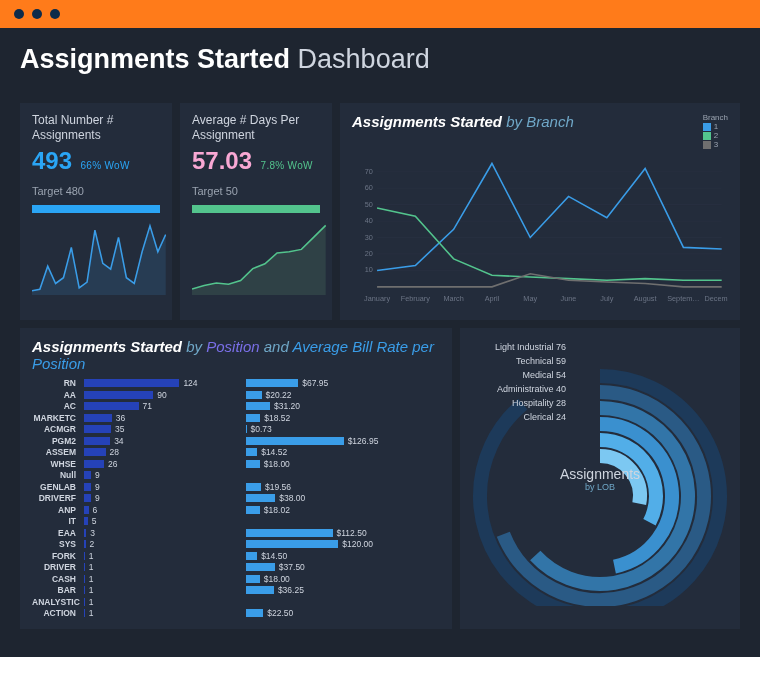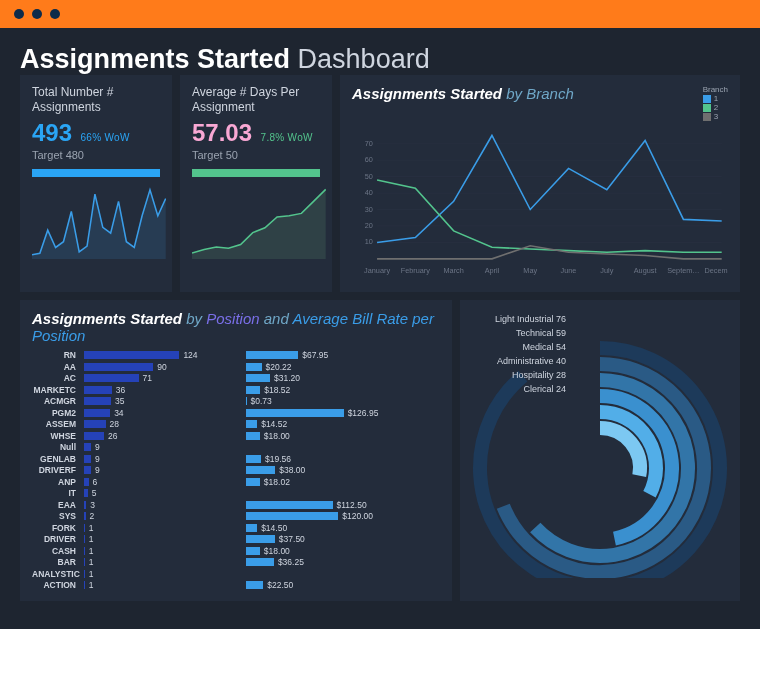--- a/index.html
+++ b/index.html
@@ -1,33 +1,33 @@
 <!DOCTYPE html>
 <html><head>
 <meta charset="utf-8">
 <style>
   *{box-sizing:border-box;margin:0;padding:0;font-family:Arial,Helvetica,sans-serif}
   body{background:#fff}
   .window{width:760px;background:#1e2530;box-shadow:0 20px 40px rgba(0,0,0,.3)}
   .titlebar{height:28px;background:#ff7b1a;display:flex;align-items:center;padding:0 14px;gap:8px}
   .dot{width:10px;height:10px;border-radius:50%;background:#0d2b4a}
   .page{padding:16px 20px 20px 20px}
-  .page-title{font-size:27px;font-weight:300;color:#cfd5df;margin-bottom:0}
+  .page-title{font-size:27px;font-weight:300;color:#cfd5df;margin-bottom:28px}
   .page-title b{font-weight:700;color:#fff}
   .row{display:flex;gap:8px;margin-bottom:8px}
   .card{background:#232c3b;padding:10px 12px}
   .kpi{width:152px}
   .kpi-label{font-size:12px;color:#cfd5df;line-height:1.25;margin-bottom:4px}
   .kpi-val{font-size:24px;font-weight:700}
   .kpi-val.blue{color:#2aa5f5}
   .kpi-val.green{color:#f9a8d4}
   .kpi-delta{font-size:10px;letter-spacing:.3px;margin-left:4px}
   .kpi-delta.blue{color:#2aa5f5}
   .kpi-delta.green{color:#53c48d}
-  .kpi-target{font-size:11px;color:#9aa3b0;margin-top:2px}
+  .kpi-target{font-size:11px;color:#9aa3b0;margin-top:10px}
   .kpi-bar{height:8px;background:#2aa5f5;width:100%;margin-top:8px}
   .kpi-bar.green{background:#53c48d}
   .spark{margin-top:10px;height:72px}
   .branch{flex:1}
   .section-title{font-size:15px;color:#fff;font-style:italic;font-weight:700}
   .section-title .sub{font-size:15px;font-weight:400;color:#6fa7c7}
   .bars{flex:1}
   .bar-chart{display:flex;gap:20px;margin-top:6px;font-size:9px;color:#cfd5df}
   .bar-col{flex:1}
   .bar-row{display:flex;align-items:center;height:11.5px}
@@ -349,16 +349,20 @@
             <div>Clerical 24</div>
           </div>
         <svg id="lobsvg" width="260" height="260" viewBox="0 0 260 260">
             <path d="M 130 30 A 120 120 0 1 1 52.865486837615265 58.07466682572266" fill="none" stroke="#1d3a5a" stroke-width="14" stroke-linecap="butt"></path>
             <path d="M 130 46 A 104 104 0 1 1 33.2891846587989 188.24942085888495" fill="none" stroke="#2a5a85" stroke-width="14" stroke-linecap="butt"></path>
             <path d="M 130 62 A 88 88 0 1 1 65.25629586076444 209.60077830306525" fill="none" stroke="#3275a8" stroke-width="14" stroke-linecap="butt"></path>
             <path d="M 130 78 A 72 72 0 0 1 144.45169417602827 220.5347328303053" fill="none" stroke="#3a90cf" stroke-width="14" stroke-linecap="butt"></path>
             <path d="M 130 94 A 56 56 0 0 1 179.49328216716768 176.19952328423403" fill="none" stroke="#52aee8" stroke-width="14" stroke-linecap="butt"></path>
             <path d="M 130 110 A 40 40 0 0 1 169.2580597300967 157.66842527694953" fill="none" stroke="#7cc8f2" stroke-width="14" stroke-linecap="butt"></path>
           </svg>
+        <div class="lob-title">
+          <div class="t1">Assignments</div>
+          <div class="t2">by LOB</div>
+        </div>
       </div>
     </div>
   </div>
 </div>
 
 </body></html>

